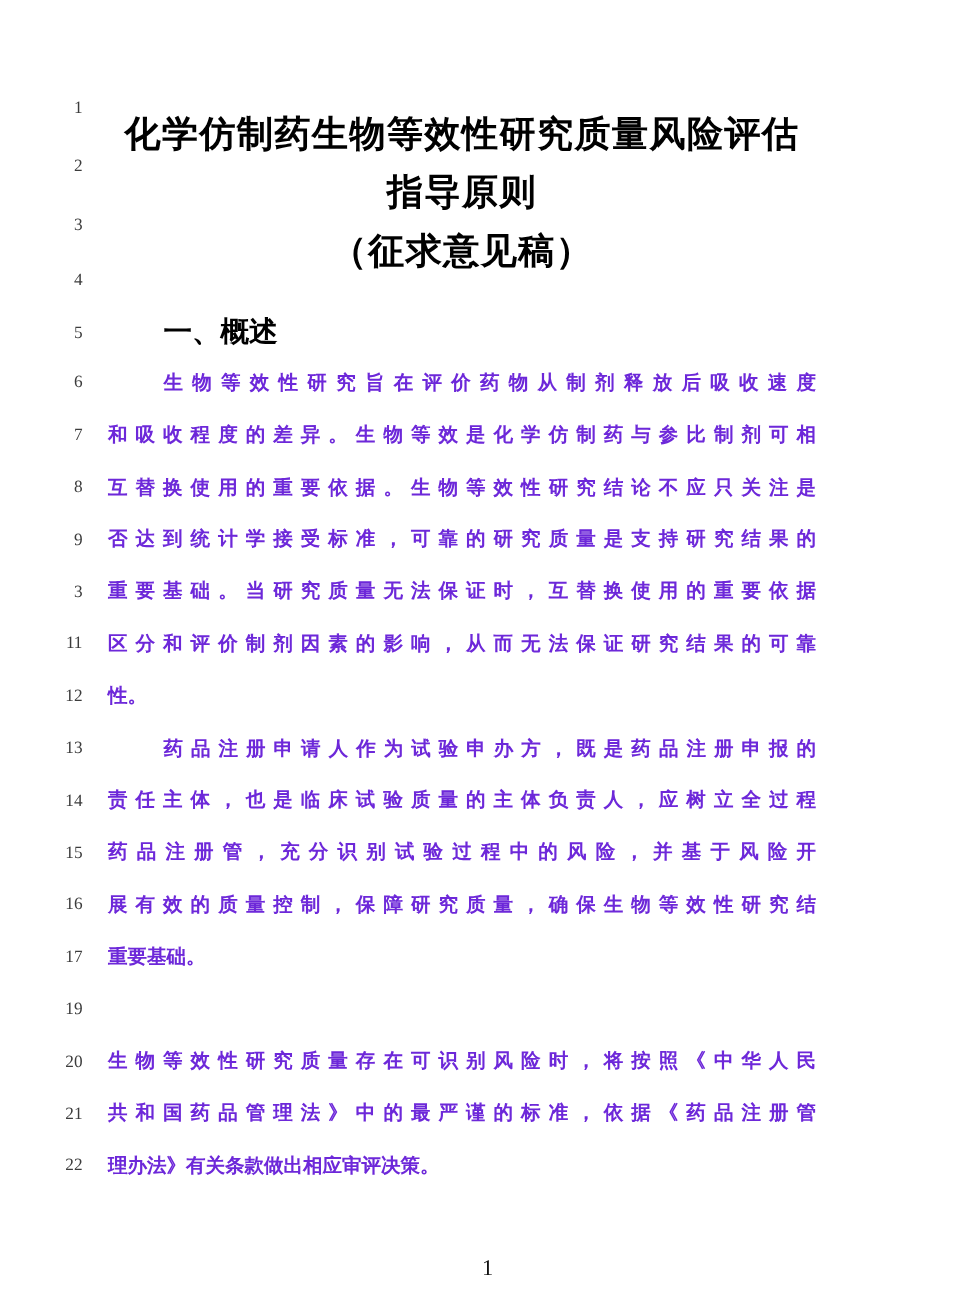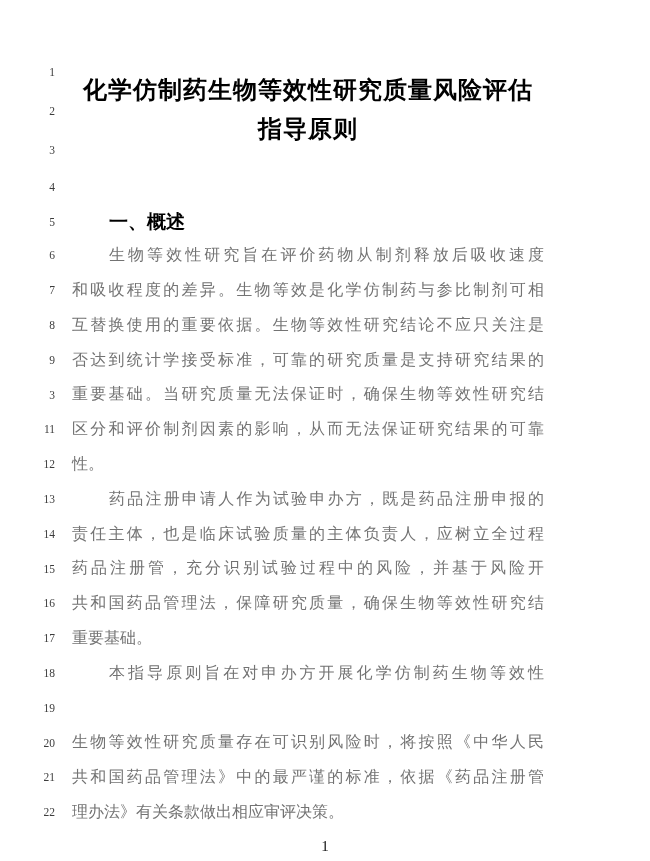--- a/index.html
+++ b/index.html
@@ -28,24 +28,25 @@
     padding-right: 17px;
     text-align: right;
     font-family: "Liberation Serif", "DejaVu Serif", serif;
     font-size: 11.5px;
     color: #3c3c3c;
   }
   .txt {
     flex: 0 0 472px;
     width: 472px;
     box-sizing: border-box;
-    color: #737373;
-    font-size: 16px;
+    color: #6d28d9;
+    font-size: 13px;
     line-height: 1.15;
     white-space: nowrap-none;
+    font-weight: bold;
   }
   
   .r-title { height: 39px; }
   .r-title .txt {
     font-family: "Liberation Sans", "DejaVu Sans", sans-serif;
     font-weight: 700;
     font-size: 24px;
     letter-spacing: 1px;
     text-align: center;
     color: #000000;
@@ -88,20 +89,21 @@
   <div class="line r-title">
     <span class="num">1</span>
     <span class="txt">化学仿制药生物等效性研究质量风险评估</span>
   </div>
   <div class="line r-title">
     <span class="num">2</span>
     <span class="txt">指导原则</span>
   </div>
   <div class="line r-title">
     <span class="num">3</span>
+    <span class="txt">（征求意见稿）</span>
   </div>
 
   <div class="line r-blank">
     <span class="num">4</span>
     <span class="txt"></span>
   </div>
 
   <div class="line r-heading">
     <span class="num">5</span>
     <span class="txt">一、概述</span>
@@ -118,21 +120,21 @@
   <div class="line r-body just">
     <span class="num">8</span>
     <span class="txt">互替换使用的重要依据。生物等效性研究结论不应只关注是</span>
   </div>
   <div class="line r-body just">
     <span class="num">9</span>
     <span class="txt">否达到统计学接受标准，可靠的研究质量是支持研究结果的</span>
   </div>
   <div class="line r-body just">
     <span class="num">3</span>
-    <span class="txt">重要基础。当研究质量无法保证时，确保生物等效性研究结</span>
+    <span class="txt">重要基础。当研究质量无法保证时，互替换使用的重要依据</span>
   </div>
   <div class="line r-body just">
     <span class="num">11</span>
     <span class="txt">区分和评价制剂因素的影响，从而无法保证研究结果的可靠</span>
   </div>
   <div class="line r-body">
     <span class="num">12</span>
     <span class="txt">性。</span>
   </div>
 
@@ -143,31 +145,27 @@
   <div class="line r-body just">
     <span class="num">14</span>
     <span class="txt">责任主体，也是临床试验质量的主体负责人，应树立全过程</span>
   </div>
   <div class="line r-body just">
     <span class="num">15</span>
     <span class="txt">药品注册管，充分识别试验过程中的风险，并基于风险开</span>
   </div>
   <div class="line r-body just">
     <span class="num">16</span>
-    <span class="txt">共和国药品管理法，保障研究质量，确保生物等效性研究结</span>
+    <span class="txt">展有效的质量控制，保障研究质量，确保生物等效性研究结</span>
   </div>
   <div class="line r-body">
     <span class="num">17</span>
     <span class="txt">重要基础。</span>
   </div>
 
-  <div class="line r-body just indent">
-    <span class="num">18</span>
-    <span class="txt">本指导原则旨在对申办方开展化学仿制药生物等效性</span>
-  </div>
   <div class="line r-body just">
     <span class="num">19</span>
   </div>
   <div class="line r-body just">
     <span class="num">20</span>
     <span class="txt">生物等效性研究质量存在可识别风险时，将按照《中华人民</span>
   </div>
   <div class="line r-body just">
     <span class="num">21</span>
     <span class="txt">共和国药品管理法》中的最严谨的标准，依据《药品注册管</span>

